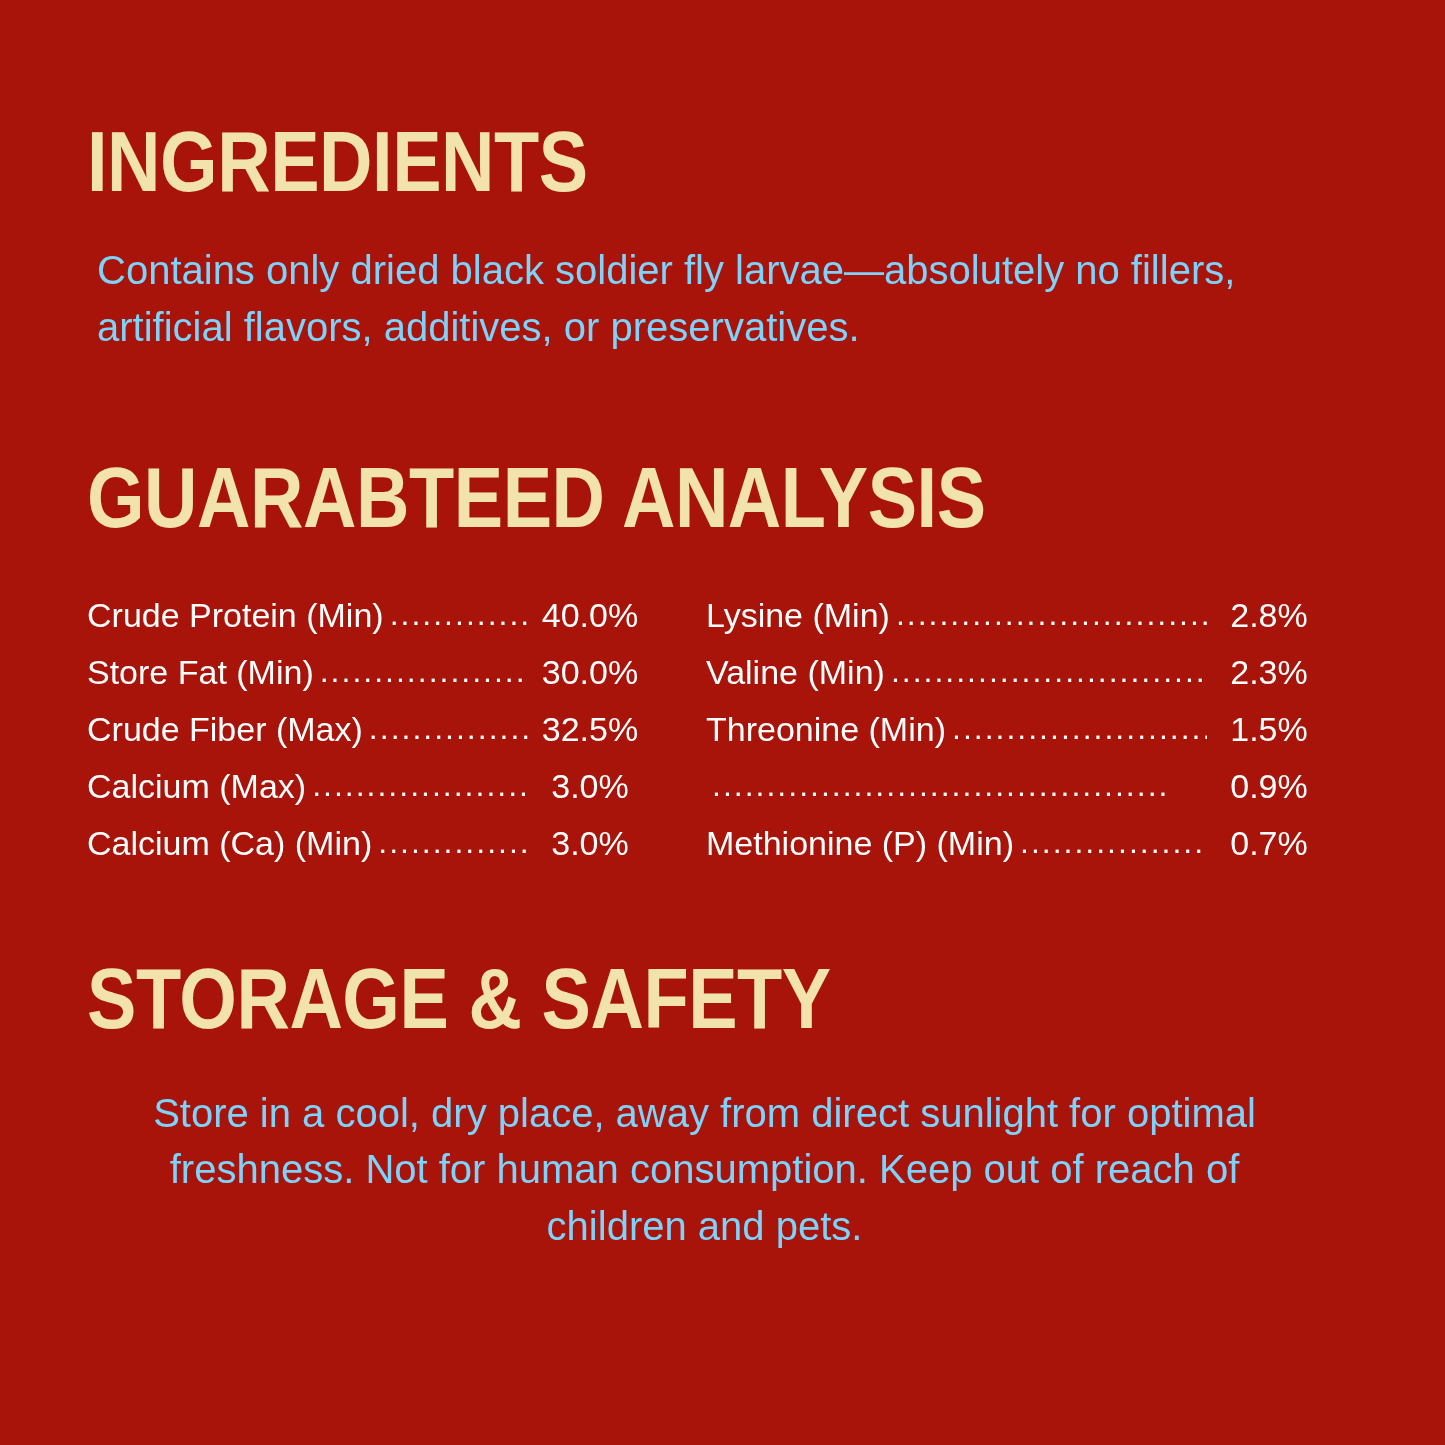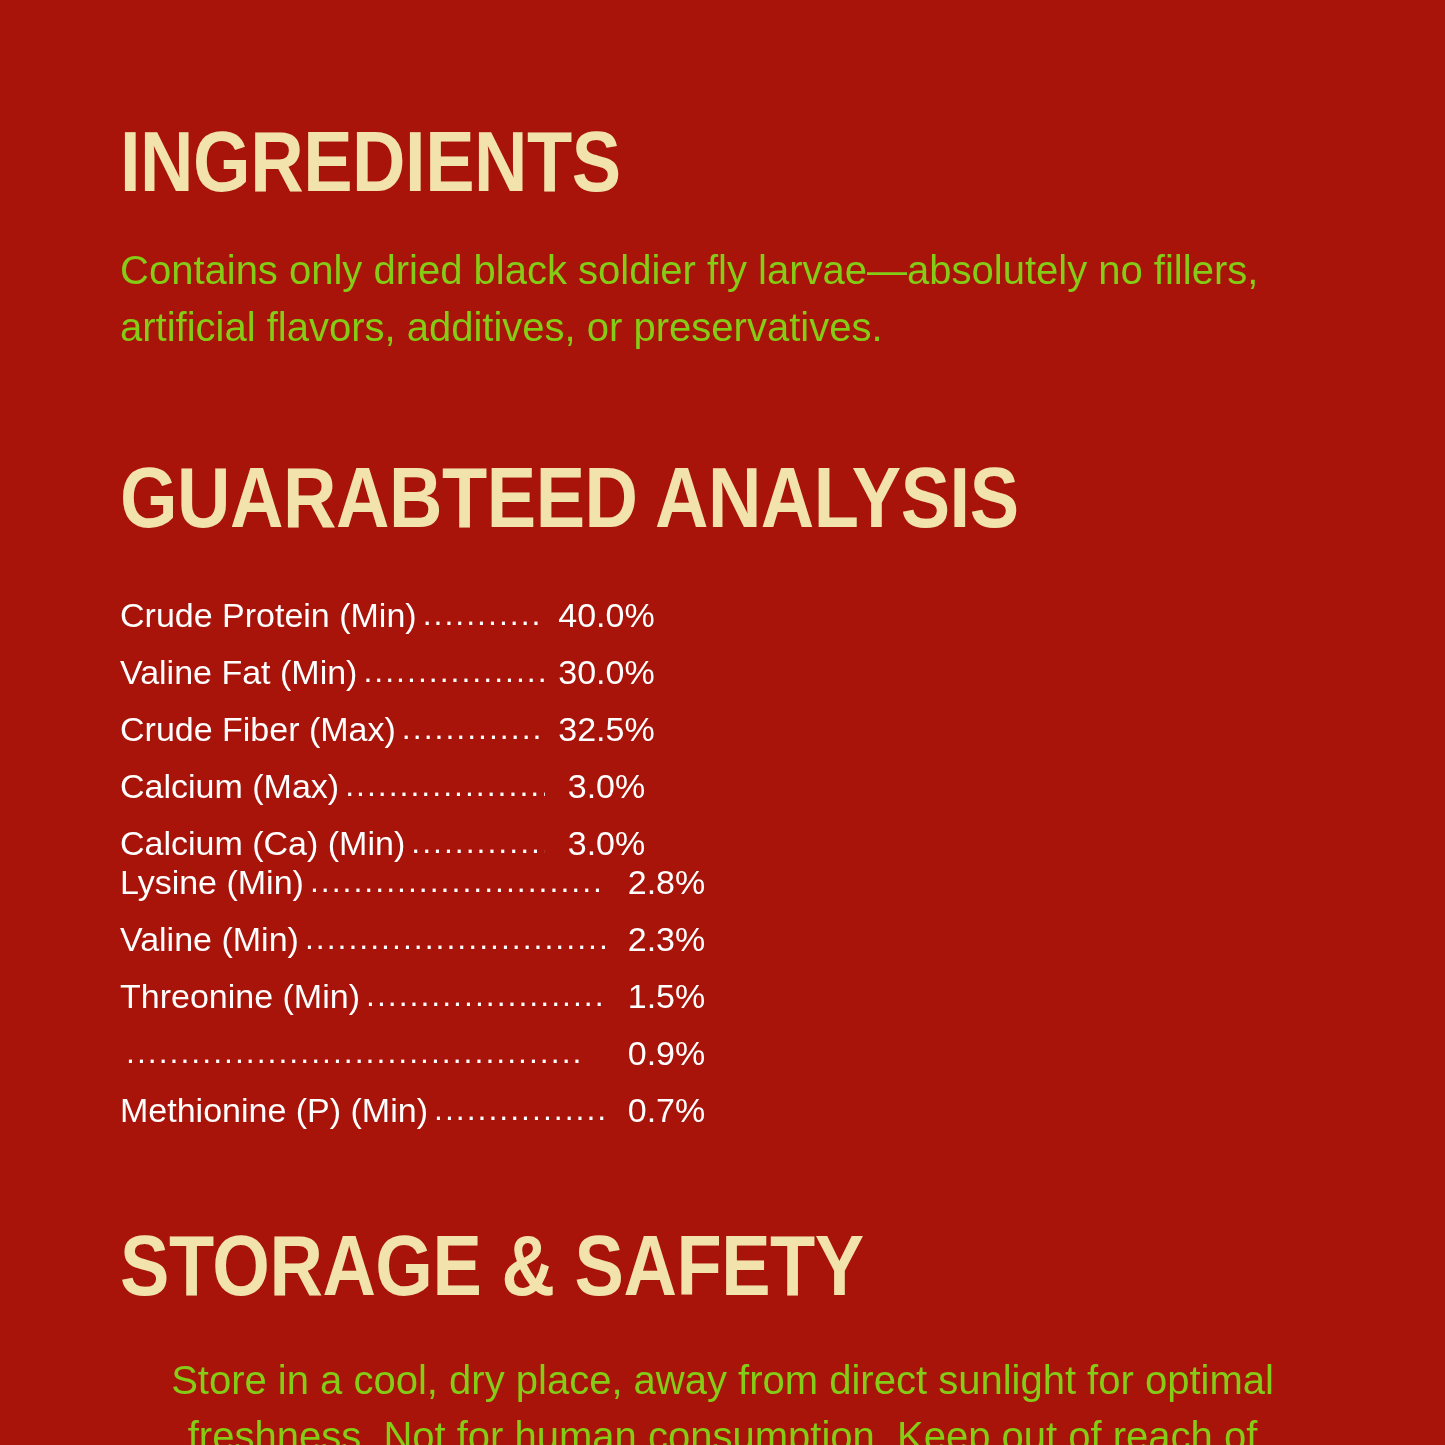--- a/index.html
+++ b/index.html
@@ -12,21 +12,21 @@
     background: #A81409;
     font-family: "Liberation Sans", sans-serif;
     overflow: hidden;
   }
   .page {
     position: relative;
     width: 1445px;
     height: 1445px;
     background: #A81409;
     box-sizing: border-box;
-    padding: 118px 120px 0 120px;
+    padding: 118px 120px 0 87px;
   }
   .section-title {
     color: #F2E3AC;
     font-family: "Liberation Sans", sans-serif;
     font-weight: bold;
     letter-spacing: -0.5px;
     line-height: 1.0;
     margin: 0;
     transform: scaleX(0.86);
     transform-origin: left center;
@@ -34,39 +34,39 @@
   .title-ingredients {
     font-size: 86px;
   }
   .title-analysis {
     font-size: 86px;
   }
   .title-storage {
     font-size: 86px;
   }
   .body-text {
-    color: #84cc16;
+    color: #7dd3fc;
     font-size: 40px;
     line-height: 1.42;
     font-weight: 400;
-    margin: 0;
+    margin: 10px;
     max-width: 1215px;
   }
   .block-ingredients {
     margin-top: 0;
   }
   .ingredients-body {
     margin-top: 38px;
   }
   .block-analysis {
     margin-top: 98px;
   }
   .analysis-table {
     display: flex;
-    flex-direction: column;
+    flex-direction: row;
     margin-top: 56px;
     gap: 0px;
   }
   .analysis-col {
     width: 50%;
     display: flex;
     flex-direction: column;
     gap: 18px;
   }
   .analysis-col.left {
@@ -122,21 +122,21 @@
 
     <div class="analysis-table">
 
       <div class="analysis-col left">
         <div class="analysis-row">
           <span class="an-label">Crude Protein (Min)</span>
           <span class="an-dots">..........................................</span>
           <span class="an-value">40.0%</span>
         </div>
         <div class="analysis-row">
-          <span class="an-label">Valine Fat (Min)</span>
+          <span class="an-label">Store Fat (Min)</span>
           <span class="an-dots">..........................................</span>
           <span class="an-value">30.0%</span>
         </div>
         <div class="analysis-row">
           <span class="an-label">Crude Fiber (Max)</span>
           <span class="an-dots">..........................................</span>
           <span class="an-value">32.5%</span>
         </div>
         <div class="analysis-row">
           <span class="an-label">Calcium (Max)</span>

